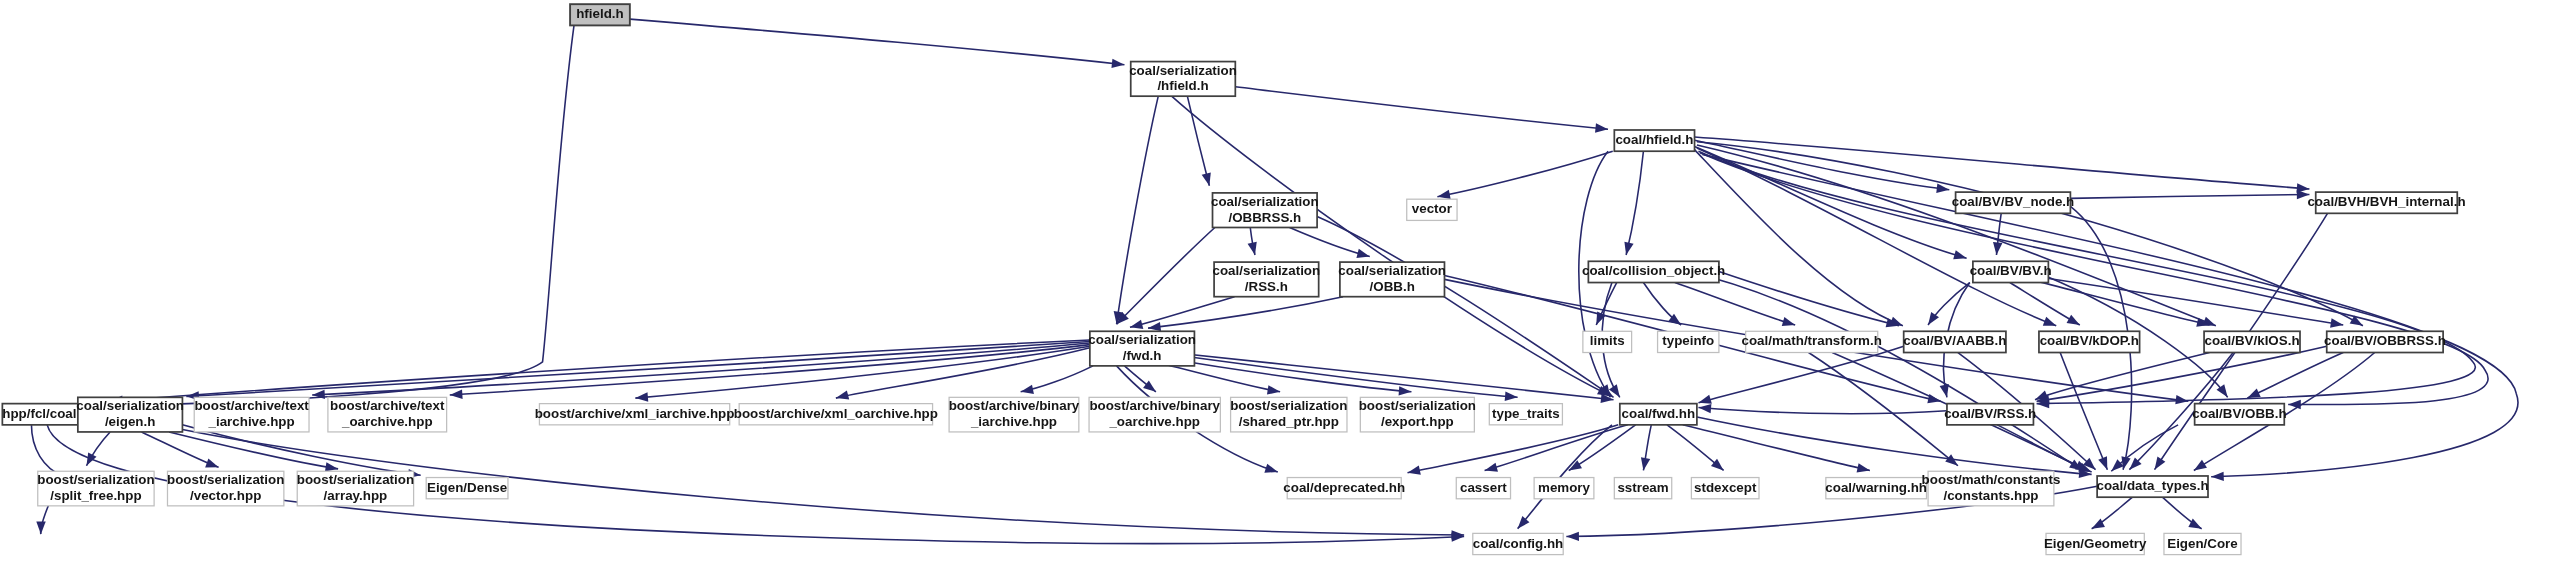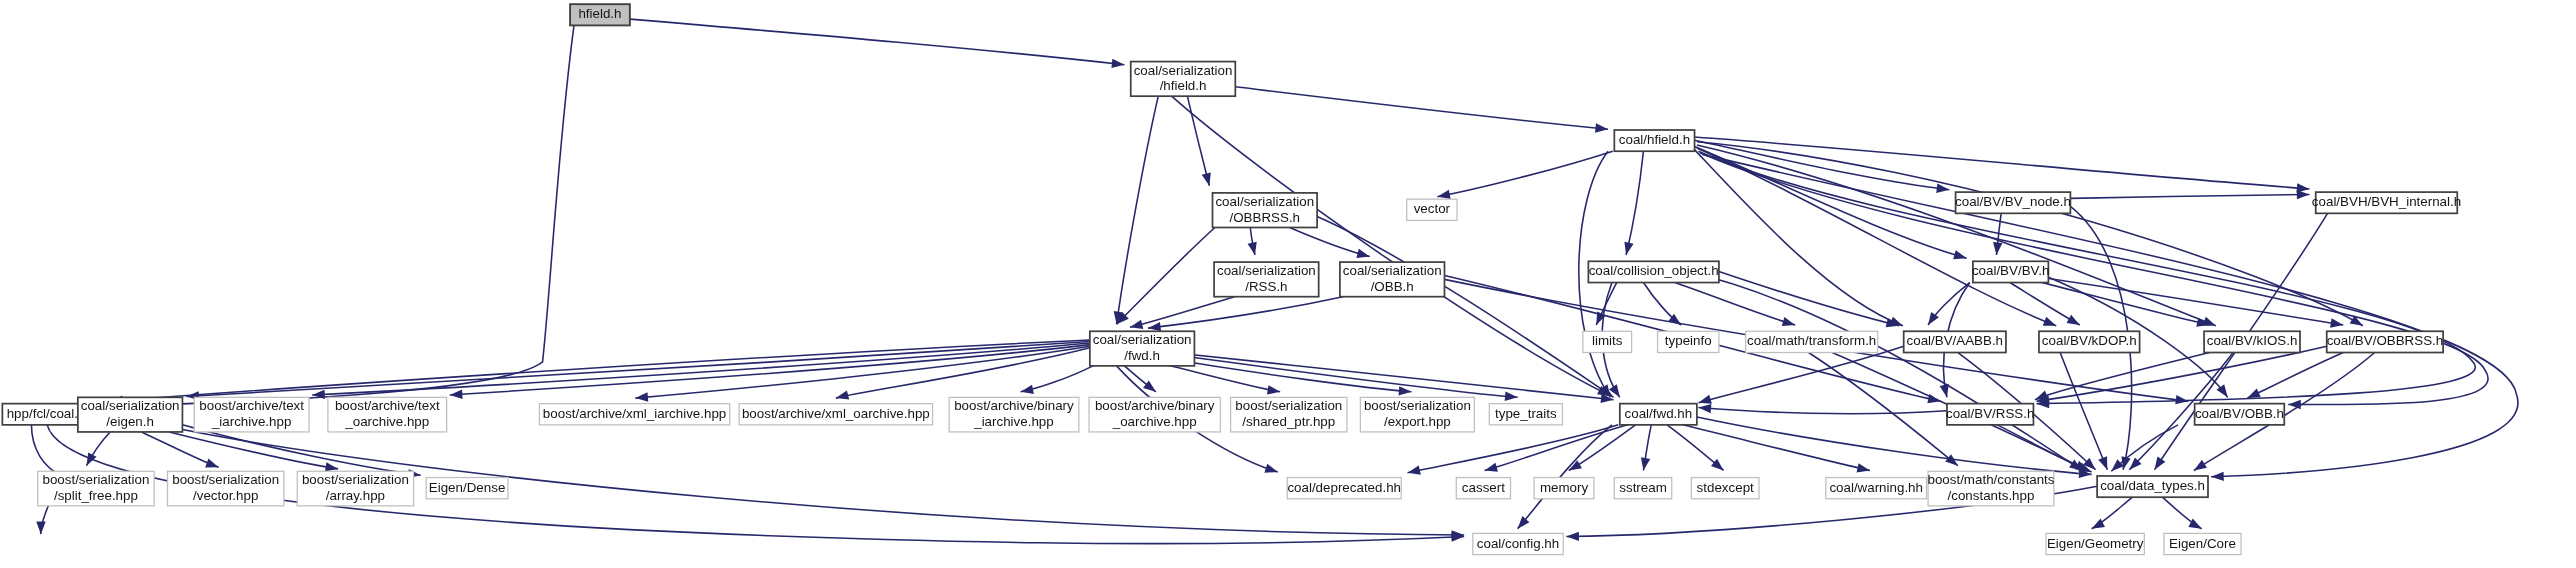--- a/index.html
+++ b/index.html
@@ -7,20 +7,21 @@
     padding: 0;
     background: #ffffff;
   }
   #graph-root {
     position: relative;
     width: 2576px;
     height: 569px;
     background: #ffffff;
     font-family: "Liberation Sans", sans-serif;
     overflow: hidden;
+    font-weight: bold;
   }
   svg#graph-svg {
     position: absolute;
     left: 0;
     top: 0;
     width: 2576px;
     height: 569px;
     display: block;
   }
   .node-rect {

